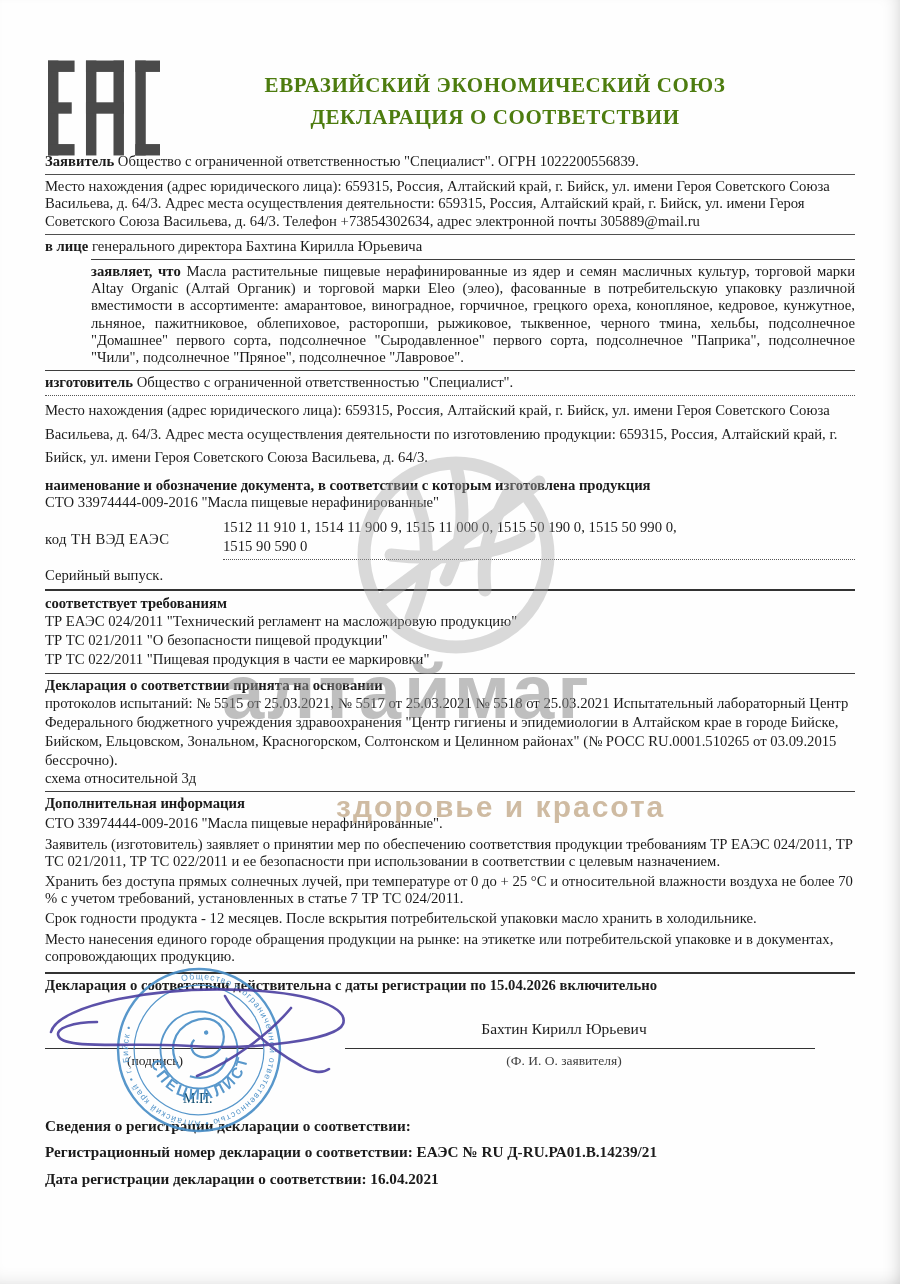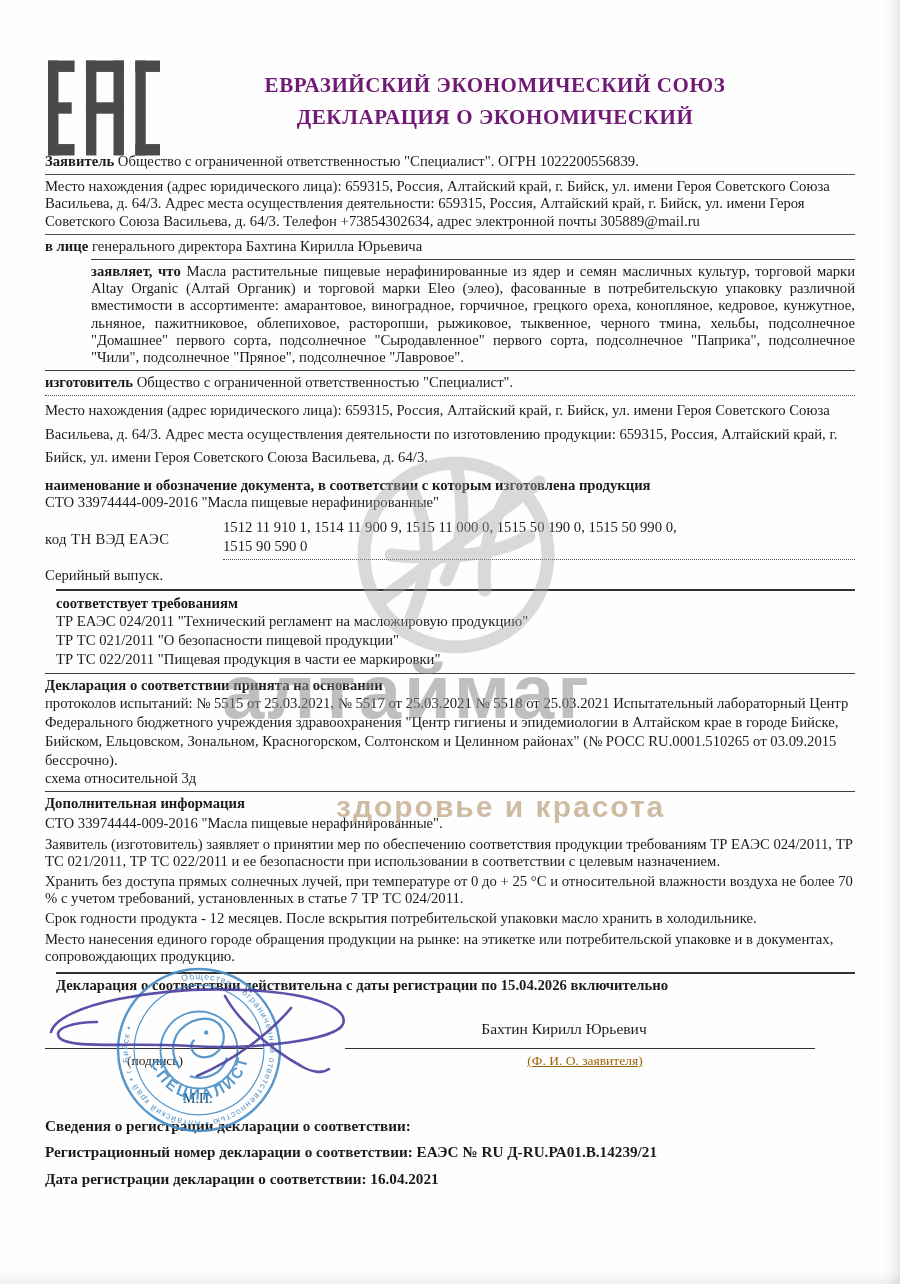--- a/index.html
+++ b/index.html
@@ -2,43 +2,43 @@
 <html><head>
 <meta charset="utf-8">
 <style>
   html,body{margin:0;padding:0;background:#ffffff;}
   .page{position:relative;width:900px;height:1284px;background:#fefefe;overflow:hidden;
         font-family:"Liberation Serif","DejaVu Serif",serif;color:#1b1b1b;
         box-shadow:inset -14px 0 18px -14px rgba(0,0,0,.18), inset 0 -14px 18px -14px rgba(0,0,0,.12);}
   
   .eac{position:absolute;left:48px;top:58px;}
   .hdr-title{position:absolute;left:180px;top:70px;width:630px;text-align:center;
-             font-weight:bold;font-size:21px;line-height:1.5;letter-spacing:.6px;color:#701a75;}
+             font-weight:bold;font-size:21px;line-height:1.5;letter-spacing:.6px;color:#4d7c0f;}
   
   .content{position:absolute;left:45px;top:150px;width:810px;font-size:14.7px;line-height:17.2px;}
   .row{padding:3px 0 4px;}
   .b{font-weight:bold;}
   .jst{text-align:justify;margin-left:46px;}
   .bt1{border-top:1px solid #4f4f4f;}
   .bt15{border-top:1.6px solid #3e3e3e;}
-  .bt2{border-top:2.2px solid #333;margin-left:11px;}
+  .bt2{border-top:2.2px solid #333;}
   .btdot{border-top:1.5px dotted #555;}
   .wide{line-height:23.5px;}
   .tnved{display:flex;align-items:center;}
   .tnved-label{width:178px;flex:0 0 auto;letter-spacing:.4px;}
   .tnved-codes{flex:1;border-bottom:1.6px dotted #555;padding:0 0 4px;line-height:18.5px;}
   .sect-line{line-height:18.8px;}
   .addp{margin:3px 0;}
   
   .sig-area{position:relative;height:104px;margin-top:6px;}
   .sig-line-left{position:absolute;left:0;top:44px;width:218px;border-top:1.5px solid #333;}
   .sig-line-right{position:absolute;left:300px;top:44px;width:470px;border-top:1.5px solid #333;}
   .podpis{position:absolute;left:55px;top:48px;width:110px;text-align:center;font-size:13.5px;color:#222;}
   .fio-name{position:absolute;left:284px;top:16px;width:470px;text-align:center;font-size:15.5px;}
-  .fio-label{position:absolute;left:305px;top:48px;width:470px;text-align:center;font-size:13.5px;color:#a16207;text-decoration:underline;}
+  .fio-label{position:absolute;left:284px;top:48px;width:470px;text-align:center;font-size:13.5px;color:#404040;}
   .mp{position:absolute;left:138px;top:86px;font-size:14px;color:#0c4a6e;z-index:1;}
   .stamp{position:absolute;left:68px;top:-40px;z-index:3;opacity:.92;transform:rotate(-14deg);}
   .autograph{position:absolute;left:-6px;top:-24px;z-index:4;}
   
   .reg{margin-top:2px;font-size:15.2px;}
   .reg div{margin-top:9px;}
   
   .wm{position:absolute;inset:0;pointer-events:none;z-index:5;}
   .wm-word{position:absolute;left:222px;top:648px;font-family:"Liberation Sans","DejaVu Sans",sans-serif;
            font-weight:bold;font-size:76px;letter-spacing:3px;color:#8d8d8d;opacity:.55;}
@@ -62,21 +62,21 @@
       <rect x="40" y="0" width="40" height="12"></rect>
       <rect x="40" y="44" width="40" height="12"></rect>
       <rect x="92" y="0" width="11" height="100"></rect>
       <rect x="92" y="0" width="26" height="12"></rect>
       <rect x="92" y="88" width="26" height="12"></rect>
     </g>
   </svg>
 
   <div class="hdr-title">
     <div>ЕВРАЗИЙСКИЙ ЭКОНОМИЧЕСКИЙ СОЮЗ</div>
-    <div>ДЕКЛАРАЦИЯ О ЭКОНОМИЧЕСКИЙ</div>
+    <div>ДЕКЛАРАЦИЯ О СООТВЕТСТВИИ</div>
   </div>
 
   <div class="content">
 
     <div class="row">
       <span class="b">Заявитель</span>
       <span>Общество с ограниченной ответственностью "Специалист". ОГРН 1022200556839.</span>
     </div>
 
     <div class="row bt1">

